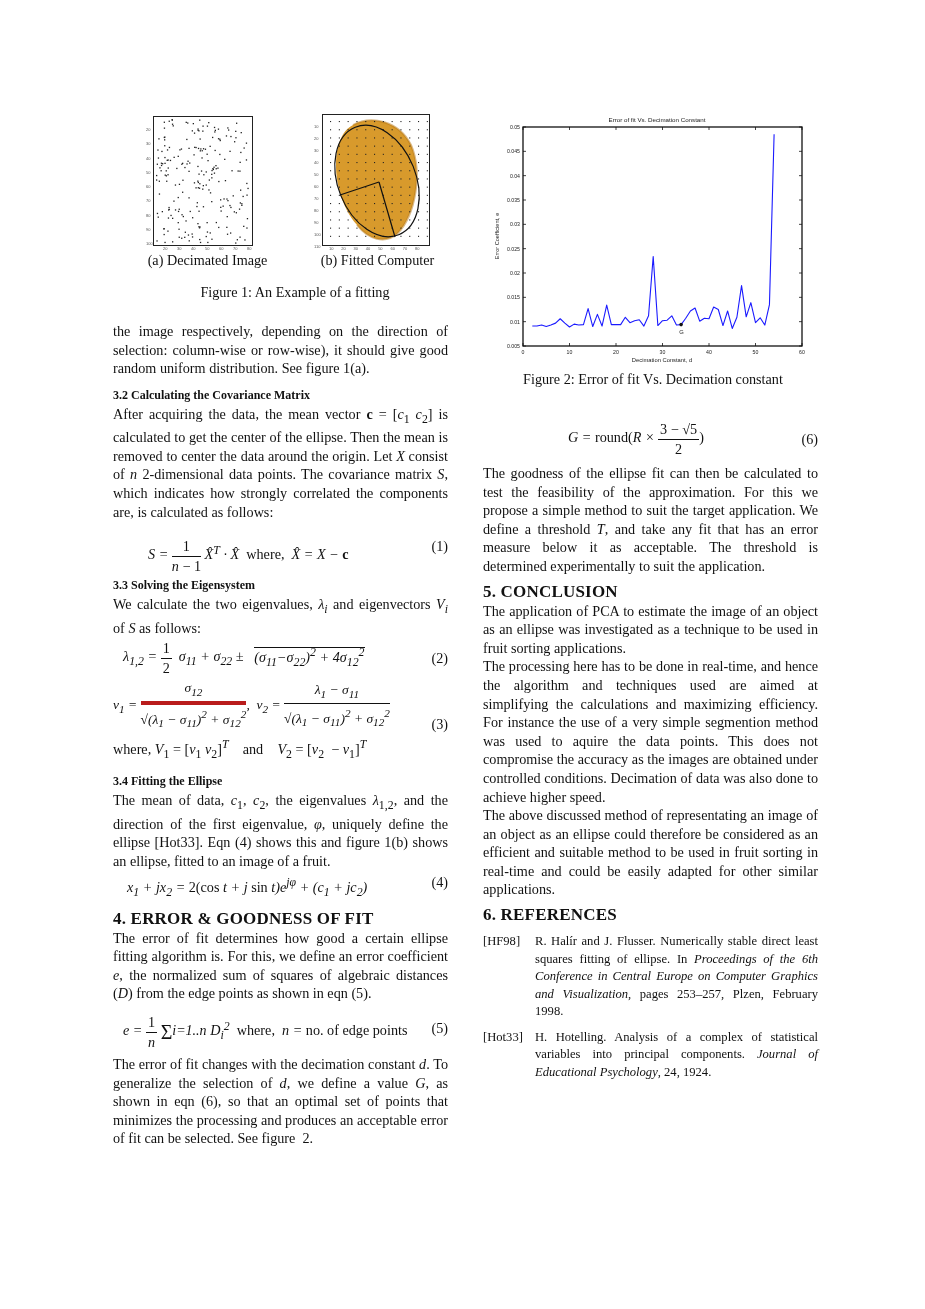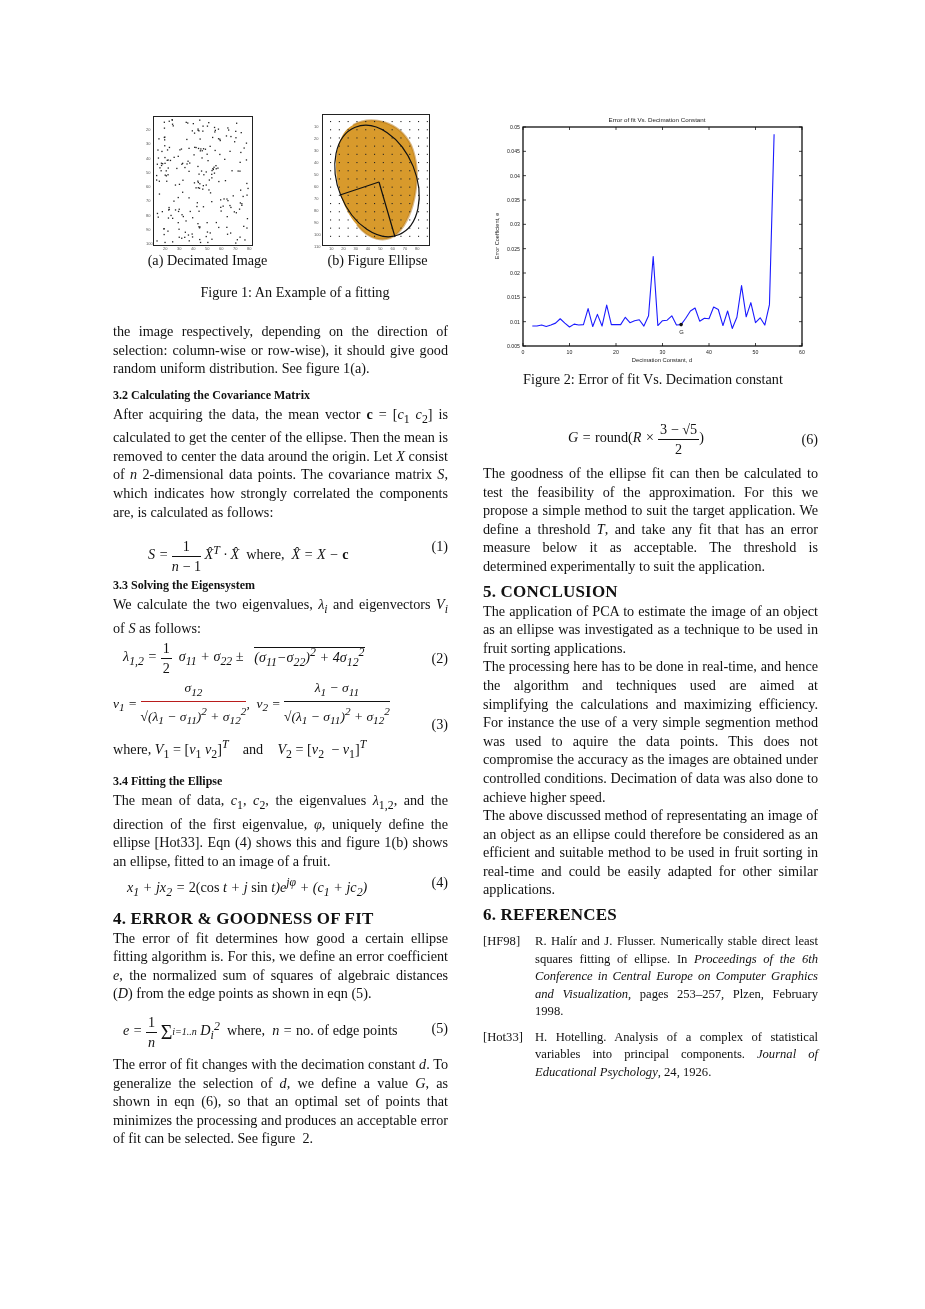--- a/index.html
+++ b/index.html
@@ -487,21 +487,21 @@
   <div id="fig1b-xticks">
       <span class="tick" style="left: 329px; top: 246px;">10</span>
       <span class="tick" style="left: 341.286px; top: 246px;">20</span>
       <span class="tick" style="left: 353.571px; top: 246px;">30</span>
       <span class="tick" style="left: 365.857px; top: 246px;">40</span>
       <span class="tick" style="left: 378.143px; top: 246px;">50</span>
       <span class="tick" style="left: 390.429px; top: 246px;">60</span>
       <span class="tick" style="left: 402.714px; top: 246px;">70</span>
       <span class="tick" style="left: 415px; top: 246px;">80</span>
     </div>
-  <div class="abs caption" style="left:305px;top:252px;width:145px;">(b) Figure Ellipse</div>
+  <div class="abs caption" style="left:305px;top:252px;width:145px;">(b) Fitted Computer</div>
 
   <div class="abs caption" style="left:130px;top:284px;width:330px;">Figure 1: An Example of a fitting</div>
 </div>
 
 <div>
   <svg id="chart" class="abs" style="left:480px;top:112px;" width="340" height="255">
     <text id="chart-title" class="chart-text" x="177" y="9.5" font-size="6.2" text-anchor="middle">Error of fit Vs. Decimation Constant</text>
     <rect x="43" y="15" width="279" height="219" fill="none" stroke="#111" stroke-width="1.3"></rect>
     <g id="yticks">
         <line x1="43" x2="46" y1="234" y2="234" stroke="#111" stroke-width="0.8"></line>
@@ -644,42 +644,42 @@
   <div class="eq" style="height:40px;">
     <div class="abs" style="left:10px;top:2px;white-space:nowrap;">
       <i>λ</i><sub>1,2</sub> = <span style="display:inline-block;vertical-align:middle;text-align:center;font-style:normal;"><span style="display:block;border-bottom:1px solid #111;padding:0 2px;">1</span><span style="display:block;">2</span></span>
       &nbsp;<i>σ</i><sub>11</sub> + <i>σ</i><sub>22</sub> ± &nbsp; <span style="border-top:1px solid #111;padding-top:1px;">(<i>σ</i><sub>11</sub>−<i>σ</i><sub>22</sub>)<sup>2</sup> + 4<i>σ</i><sub>12</sub><sup>2</sup></span>
     </div>
     <span class="eqnum" style="top:12px;">(2)</span>
   </div>
 
   <div class="eq" style="height:58px;">
     <div class="abs" style="left:0;top:2px;white-space:nowrap;font-size:13.5px;">
-      <i>v</i><sub>1</sub> = <span style="display:inline-block;vertical-align:middle;text-align:center;"><span style="display:block;border-bottom:1px solid #b91c1c;"><i>σ</i><sub>12</sub></span><span style="display:block;">√(<i>λ</i><sub>1</sub> − <i>σ</i><sub>11</sub>)<sup>2</sup> + <i>σ</i><sub>12</sub><sup>2</sup></span></span>,
+      <i>v</i><sub>1</sub> = <span style="display:inline-block;vertical-align:middle;text-align:center;"><span style="display:block;border-bottom:4px solid #b91c1c;"><i>σ</i><sub>12</sub></span><span style="display:block;">√(<i>λ</i><sub>1</sub> − <i>σ</i><sub>11</sub>)<sup>2</sup> + <i>σ</i><sub>12</sub><sup>2</sup></span></span>,
       &nbsp;<i>v</i><sub>2</sub> = <span style="display:inline-block;vertical-align:middle;text-align:center;"><span style="display:block;border-bottom:1px solid #111;"><i>λ</i><sub>1</sub> − <i>σ</i><sub>11</sub></span><span style="display:block;">√(<i>λ</i><sub>1</sub> − <i>σ</i><sub>11</sub>)<sup>2</sup> + <i>σ</i><sub>12</sub><sup>2</sup></span></span>
     </div>
     <span class="eqnum" style="top:38px;">(3)</span>
   </div>
   <p style="margin-top:0px;">where, <i>V</i><sub>1</sub> = [<i>v</i><sub>1</sub> <i>v</i><sub>2</sub>]<sup><i>T</i></sup> &nbsp;&nbsp; and &nbsp;&nbsp; <i>V</i><sub>2</sub> = [<i>v</i><sub>2</sub> &nbsp;− <i>v</i><sub>1</sub>]<sup><i>T</i></sup></p>
 
   <div class="h2" style="margin-top:8px;">3.4 Fitting the Ellipse</div>
   <p>The mean of data, <i>c</i><sub>1</sub>, <i>c</i><sub>2</sub>, the eigenvalues <i>λ</i><sub>1,2</sub>, and the direction of the first eigenvalue, <i>φ</i>, uniquely define the ellipse [Hot33]. Eqn (4) shows this and figure 1(b) shows an ellipse, fitted to an image of a fruit.</p>
   <div class="eq" style="height:34px;">
     <div class="abs" style="left:14px;top:2px;white-space:nowrap;text-align:right;">
       <i>x</i><sub>1</sub> + <i>jx</i><sub>2</sub> = <span style="font-style:normal;">2(cos</span> <i>t</i> + <i>j</i> <span style="font-style:normal;">sin</span> <i>t</i>)<i>e</i><sup><i>jφ</i></sup> + (<i>c</i><sub>1</sub> + <i>jc</i><sub>2</sub>)
     </div>
     <span class="eqnum" style="top:2px;">(4)</span>
   </div>
 
   <div class="h1" style="margin-top:4px;">4. ERROR &amp; GOODNESS OF FIT</div>
   <p>The error of fit determines how good a certain ellipse fitting algorithm is. For this, we define an error coefficient <i>e</i>, the normalized sum of squares of algebraic distances (<i>D</i>) from the edge points as shown in eqn (5).</p>
   <div class="eq" style="height:52px;">
     <div class="abs" style="left:10px;top:10px;white-space:nowrap;">
       <i>e</i> = <span style="display:inline-block;vertical-align:middle;text-align:center;font-style:normal;"><span style="display:block;border-bottom:1px solid #111;padding:0 2px;">1</span><span style="display:block;"><i>n</i></span></span>
-      <span style="font-style:normal;font-size:20px;vertical-align:middle;">Σ</span><span style="font-size:10px;margin-top:48px;"><i>i</i>=1..<i>n</i></span>
+      <span style="font-style:normal;font-size:20px;vertical-align:middle;">Σ</span><span style="font-size:14px;margin-top:48px;"><i>i</i>=1..<i>n</i></span>
       <i>D</i><sub><i>i</i></sub><sup>2</sup> &nbsp;<span style="font-style:normal;">where,</span>&nbsp; <i>n</i> = <span style="font-style:normal;">no. of edge points</span>
     </div>
     <span class="eqnum" style="top:16px;">(5)</span>
   </div>
   <p>The error of fit changes with the decimation constant <i>d</i>. To generalize the selection of <i>d</i>, we define a value <i>G</i>, as shown in eqn (6), so that an optimal set of points that minimizes the processing and produces an acceptable error of fit can be selected. See figure &nbsp;2.</p>
 </div>
 
 <div class="col" style="left:483px;top:418px;width:335px;">
   <div class="eq" style="height:46px;">
     <div class="abs" style="left:85px;top:2px;white-space:nowrap;">
@@ -694,15 +694,15 @@
   <p>The processing here has to be done in real-time, and hence the algorithm and techniques used are aimed at simplifying the calculations and maximizing efficiency. For instance the use of a very simple segmention method was used to aquire the data points. This does not compromise the accuracy as the images are obtained under controlled conditions. Decimation of data was also done to achieve higher speed.</p>
   <p>The above discussed method of representating an image of an object as an ellipse could therefore be considered as an efficient and suitable method to be used in fruit sorting in real-time and could be easily adapted for other similar applications.</p>
 
   <div class="h1" style="margin-top:6px;">6. REFERENCES</div>
   <div class="ref">
     <span class="key">[HF98]</span>
     <span>R. Halír and J. Flusser. Numerically stable direct least squares fitting of ellipse. In </span><i>Proceedings of the 6th Conference in Central Europe on Computer Graphics and Visualization</i><span>, pages 253–257, Plzen, February 1998.</span>
   </div>
   <div class="ref">
     <span class="key">[Hot33]</span>
-    <span>H. Hotelling. Analysis of a complex of statistical variables into principal components. </span><i>Journal of Educational Psychology</i><span>, 24, 1926.</span>
+    <span>H. Hotelling. Analysis of a complex of statistical variables into principal components. </span><i>Journal of Educational Psychology</i><span>, 24, 1924.</span>
   </div>
 </div>
 
 </body></html>

